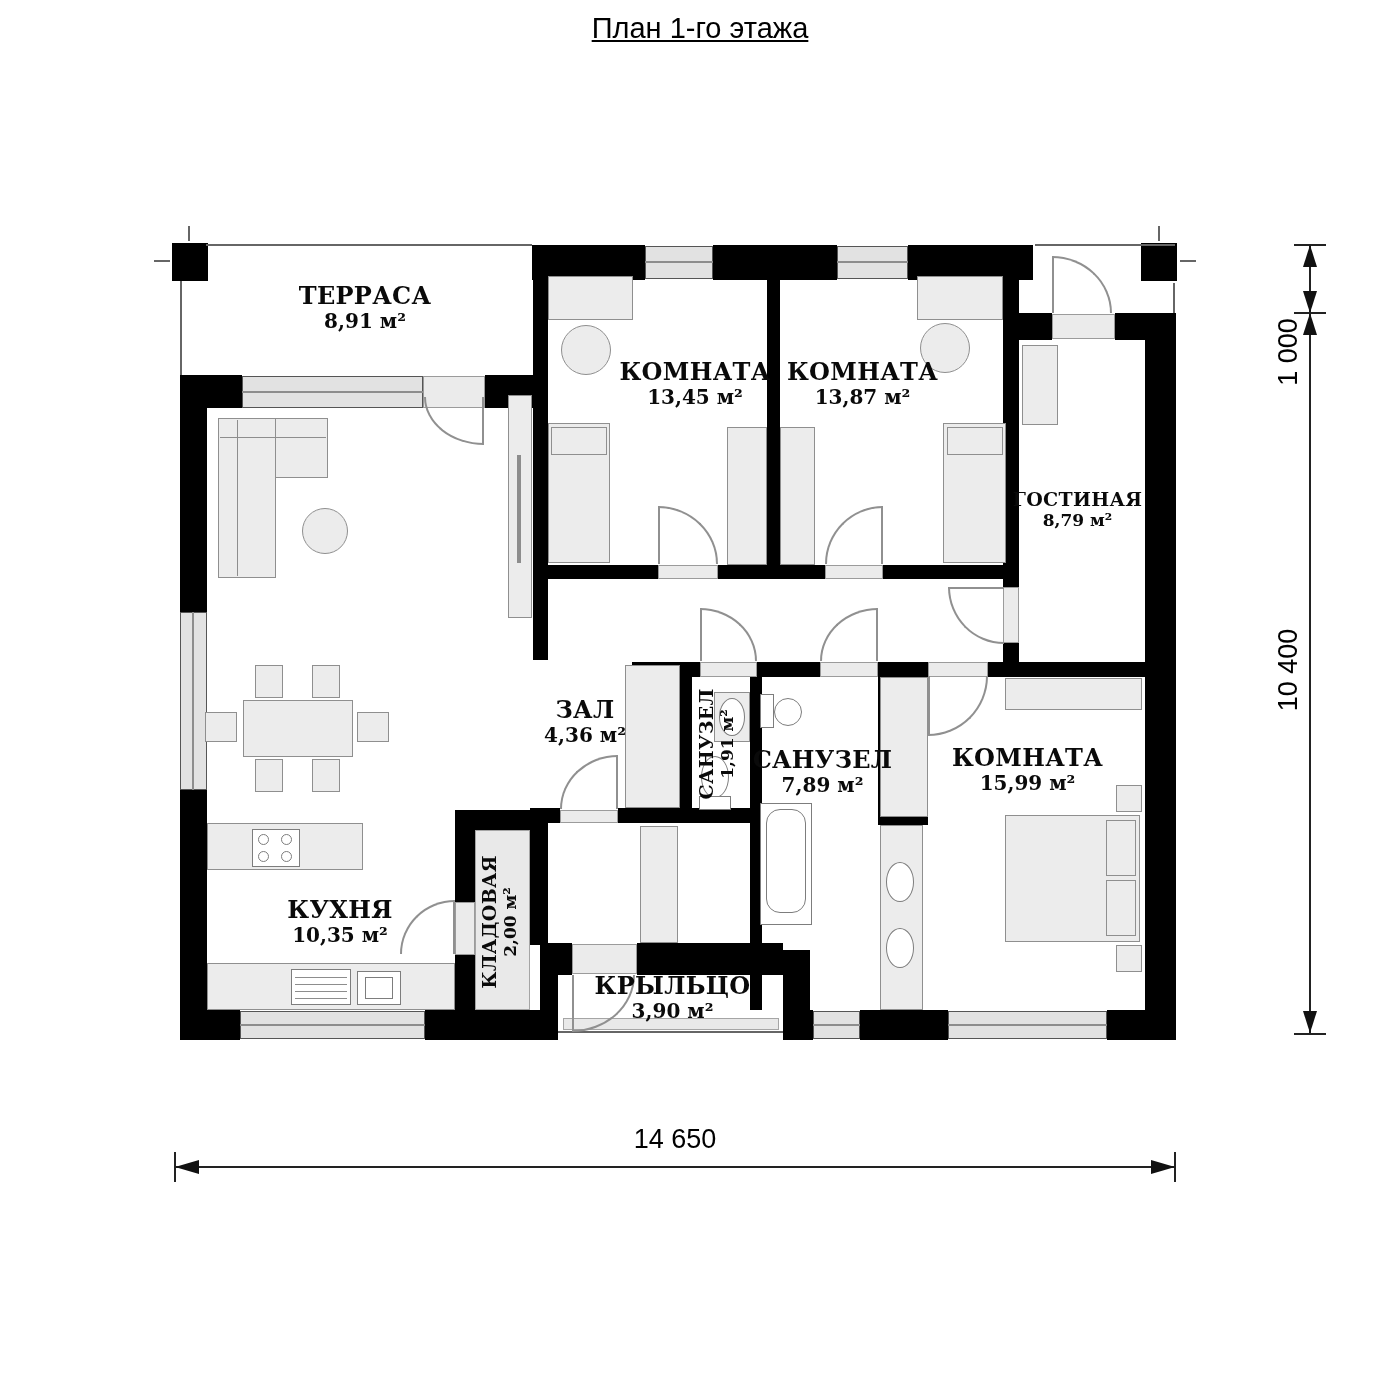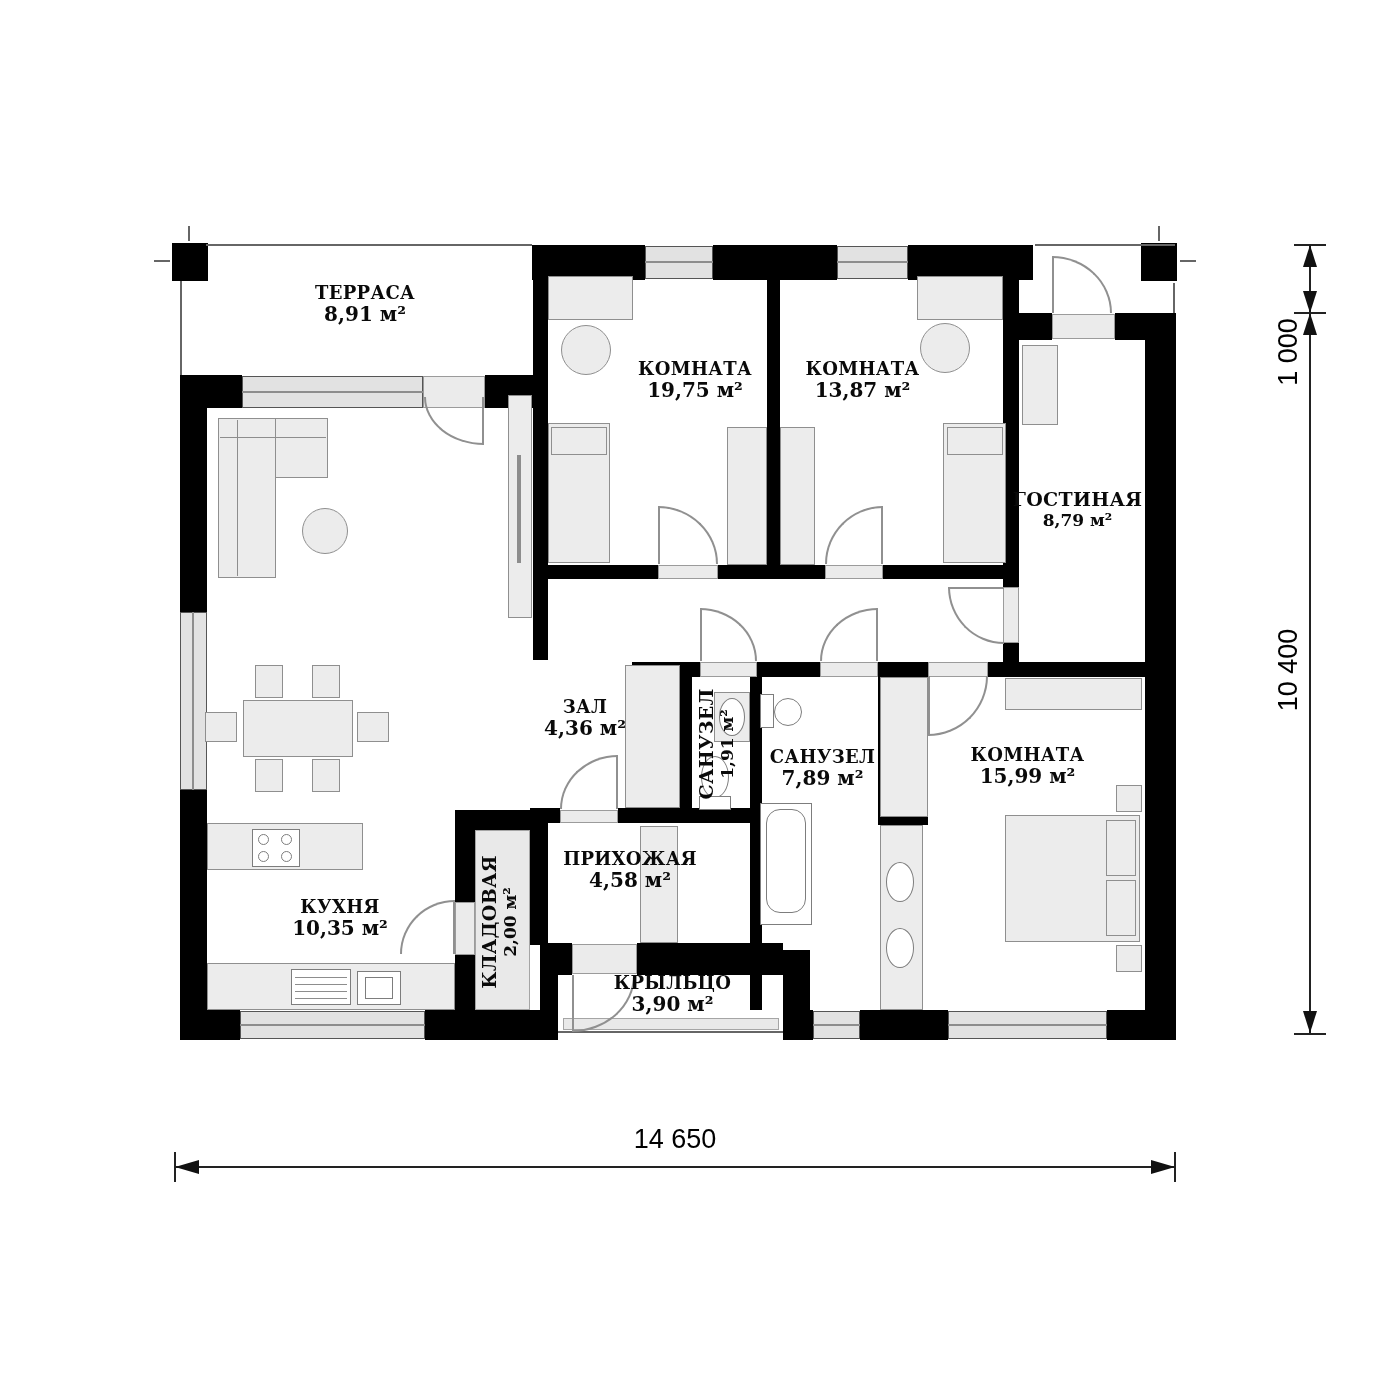--- a/index.html
+++ b/index.html
@@ -13,36 +13,37 @@
   .ff{position:absolute;background:#e9e9e9;border:1px solid #a5a5a5;box-sizing:border-box;}
   .fw{position:absolute;background:#fff;border:1px solid #7d7d7d;box-sizing:border-box;}
   .circ{border-radius:50%;}
   .door{position:absolute;box-sizing:border-box;border:0 solid #909090;}
   .arc-hbl{border-top-width:2px;border-right-width:2px;border-top-right-radius:100% 100%;}
   .arc-hbr{border-top-width:2px;border-left-width:2px;border-top-left-radius:100% 100%;}
   .arc-htl{border-bottom-width:2px;border-right-width:2px;border-bottom-right-radius:100% 100%;}
   .arc-htr{border-bottom-width:2px;border-left-width:2px;border-bottom-left-radius:100% 100%;}
   .leaf{position:absolute;background:#909090;}
   .rlabel{position:absolute;text-align:center;color:#0a0a0a;font-weight:700;line-height:1.18;}
-  .rname{font-size:18px;letter-spacing:.3px;display:block;white-space:nowrap;}
+  .rname{font-size:24px;letter-spacing:.3px;display:block;white-space:nowrap;}
   .rarea{font-size:20px;display:block;white-space:nowrap;}
   .small .rname{font-size:19px;}
   .small .rarea{font-size:17px;}
   .alignr{text-align:right;}
   .vert{transform:translate(-50%,-50%) rotate(-90deg);}
   .title{position:absolute;left:470px;top:12px;width:460px;text-align:center;font-family:"Liberation Sans",sans-serif;font-size:29px;color:#000;text-decoration:underline;font-weight:400;}
   .dim{position:absolute;font-family:"Liberation Sans",sans-serif;font-size:27px;color:#000;text-align:center;white-space:nowrap;}
   .dimline{position:absolute;background:#222;}
   .arr{position:absolute;width:0;height:0;border-style:solid;border-color:transparent;}
 </style>
 </head>
 <body>
 
 <div class="canvas">
 
+  <div class="title">План 1-го этажа</div>
 
   <div class="w" style="left:172px;top:243px;width:36px;height:38px"></div>
   <div class="w" style="left:1141px;top:243px;width:36px;height:38px"></div>
   <div class="tl" style="left:188px;top:226px;width:2px;height:15px"></div>
   <div class="tl" style="left:154px;top:260px;width:16px;height:2px"></div>
   <div class="tl" style="left:1158px;top:226px;width:2px;height:15px"></div>
   <div class="tl" style="left:1180px;top:260px;width:16px;height:2px"></div>
 
   <div class="tl" style="left:206px;top:244px;width:326px;height:2px"></div>
   <div class="tl" style="left:180px;top:281px;width:2px;height:96px"></div>
@@ -212,21 +213,21 @@
   <div class="f" style="left:1106px;top:880px;width:30px;height:56px"></div>
   <div class="f" style="left:1116px;top:785px;width:26px;height:27px"></div>
   <div class="f" style="left:1116px;top:945px;width:26px;height:27px"></div>
 
   <div class="rlabel" style="left:265px;top:282px;width:200px">
     <span class="rname">ТЕРРАСА</span>
     <span class="rarea">8,91 м²</span>
   </div>
   <div class="rlabel" style="left:595px;top:358px;width:200px">
     <span class="rname">КОМНАТА</span>
-    <span class="rarea">19,75 м²</span>
+    <span class="rarea">13,45 м²</span>
   </div>
   <div class="rlabel" style="left:765px;top:358px;width:195px">
     <span class="rname">КОМНАТА</span>
     <span class="rarea">13,87 м²</span>
   </div>
   <div class="rlabel small" style="left:985px;top:488px;width:185px">
     <span class="rname">ГОСТИНАЯ</span>
     <span class="rarea">8,79 м²</span>
   </div>
   <div class="rlabel" style="left:520px;top:696px;width:130px">
@@ -237,24 +238,20 @@
     <span class="rname">САНУЗЕЛ</span>
     <span class="rarea">1,91 м²</span>
   </div>
   <div class="rlabel" style="left:740px;top:746px;width:165px">
     <span class="rname">САНУЗЕЛ</span>
     <span class="rarea">7,89 м²</span>
   </div>
   <div class="rlabel" style="left:940px;top:744px;width:175px">
     <span class="rname">КОМНАТА</span>
     <span class="rarea">15,99 м²</span>
-  </div>
-  <div class="rlabel" style="left:545px;top:848px;width:170px">
-    <span class="rname">ПРИХОЖАЯ</span>
-    <span class="rarea">4,58 м²</span>
   </div>
   <div class="rlabel" style="left:255px;top:896px;width:170px">
     <span class="rname">КУХНЯ</span>
     <span class="rarea">10,35 м²</span>
   </div>
   <div class="rlabel small vert" style="left:499px;top:922px;width:auto">
     <span class="rname">КЛАДОВАЯ</span>
     <span class="rarea">2,00 м²</span>
   </div>
   <div class="rlabel" style="left:590px;top:972px;width:165px">

